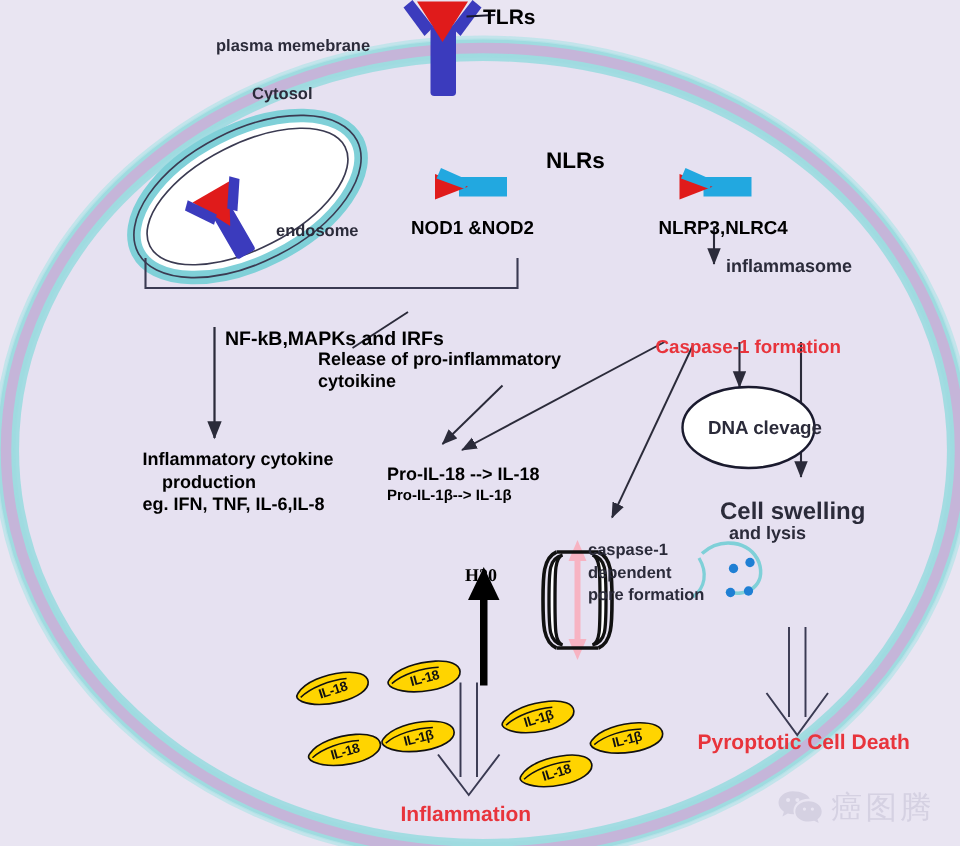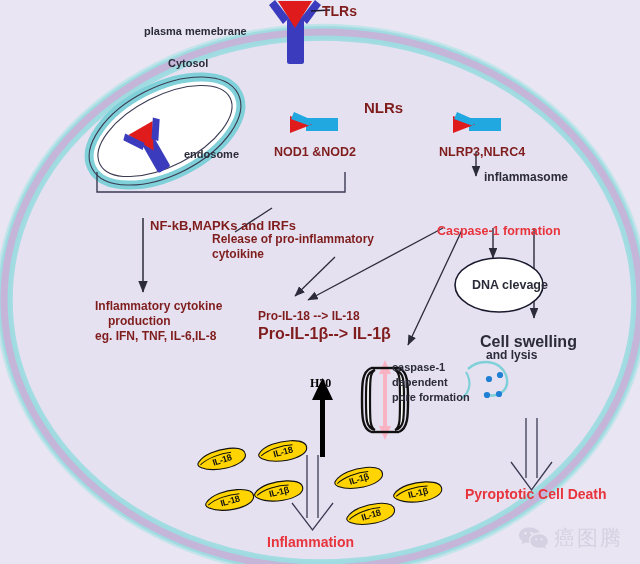--- a/index.html
+++ b/index.html
@@ -6,21 +6,21 @@
   body{
     width:640px;height:564px;
     background:#e9e5f2;
     font-family:"Liberation Sans",sans-serif;
     overflow:hidden;
     position:relative;
   }
   #stage{position:absolute;left:0;top:0;width:640px;height:564px;}
   svg.layer{position:absolute;left:0;top:0;width:640px;height:564px;}
   .lbl{position:absolute;white-space:pre;line-height:1.18;}
-  .bold{font-weight:bold;color:#7f1d1d;}
+  .bold{font-weight:bold;color:#000000;}
   .thin{font-weight:bold;color:#2b2b3a;}
   .red{color:#e8343c;font-weight:bold;}
   .wechat{position:absolute;display:flex;align-items:center;gap:6px;}
   .wechat-cn{font-size:21px;color:#d5d1e2;letter-spacing:2px;font-family:"DejaVu Sans",sans-serif;}
   .cytokine{position:absolute;}
   .cytokine span{
     position:absolute;left:0;top:0;width:100%;height:100%;
     display:flex;align-items:center;justify-content:center;
     font-size:9px;font-weight:bold;color:#111;
     letter-spacing:-0.3px;
@@ -182,21 +182,21 @@
   <div class="lbl thin" style="left:472px;top:278px;font-size:12.5px;font-weight:bold;">DNA clevage</div>
 
   <div class="lbl thin" style="left:480px;top:333px;font-size:16px;">Cell swelling</div>
   <div class="lbl thin" style="left:486px;top:348px;font-size:12px;">and lysis</div>
 
   <div class="lbl bold" style="left:95px;top:299px;font-size:12px;">Inflammatory cytokine</div>
   <div class="lbl bold" style="left:95px;top:314px;font-size:12px;padding-left:13px;">production</div>
   <div class="lbl bold" style="left:95px;top:329px;font-size:12px;">eg. IFN, TNF, IL-6,IL-8</div>
 
   <div class="lbl bold" style="left:258px;top:309px;font-size:12px;">Pro-IL-18 --&gt; IL-18</div>
-  <div class="lbl bold" style="left:258px;top:325px;font-size:16px;">Pro-IL-1β--&gt; IL-1β</div>
+  <div class="lbl bold" style="left:258px;top:325px;font-size:10px;">Pro-IL-1β--&gt; IL-1β</div>
 
   <div class="lbl thin" style="left:392px;top:361px;font-size:11px;">caspase-1</div>
   <div class="lbl thin" style="left:392px;top:376px;font-size:11px;">dependent</div>
   <div class="lbl thin" style="left:392px;top:391px;font-size:11px;">pore formation</div>
 
   <div class="lbl" style="left:310px;top:376px;font-size:12px;font-weight:bold;color:#000;font-family:'Liberation Serif',serif;">H20</div>
 
   <div class="lbl red" style="left:267px;top:534px;font-size:14px;">Inflammation</div>
 
   <div class="lbl red" style="left:465px;top:486px;font-size:14px;">Pyroptotic Cell Death</div>

